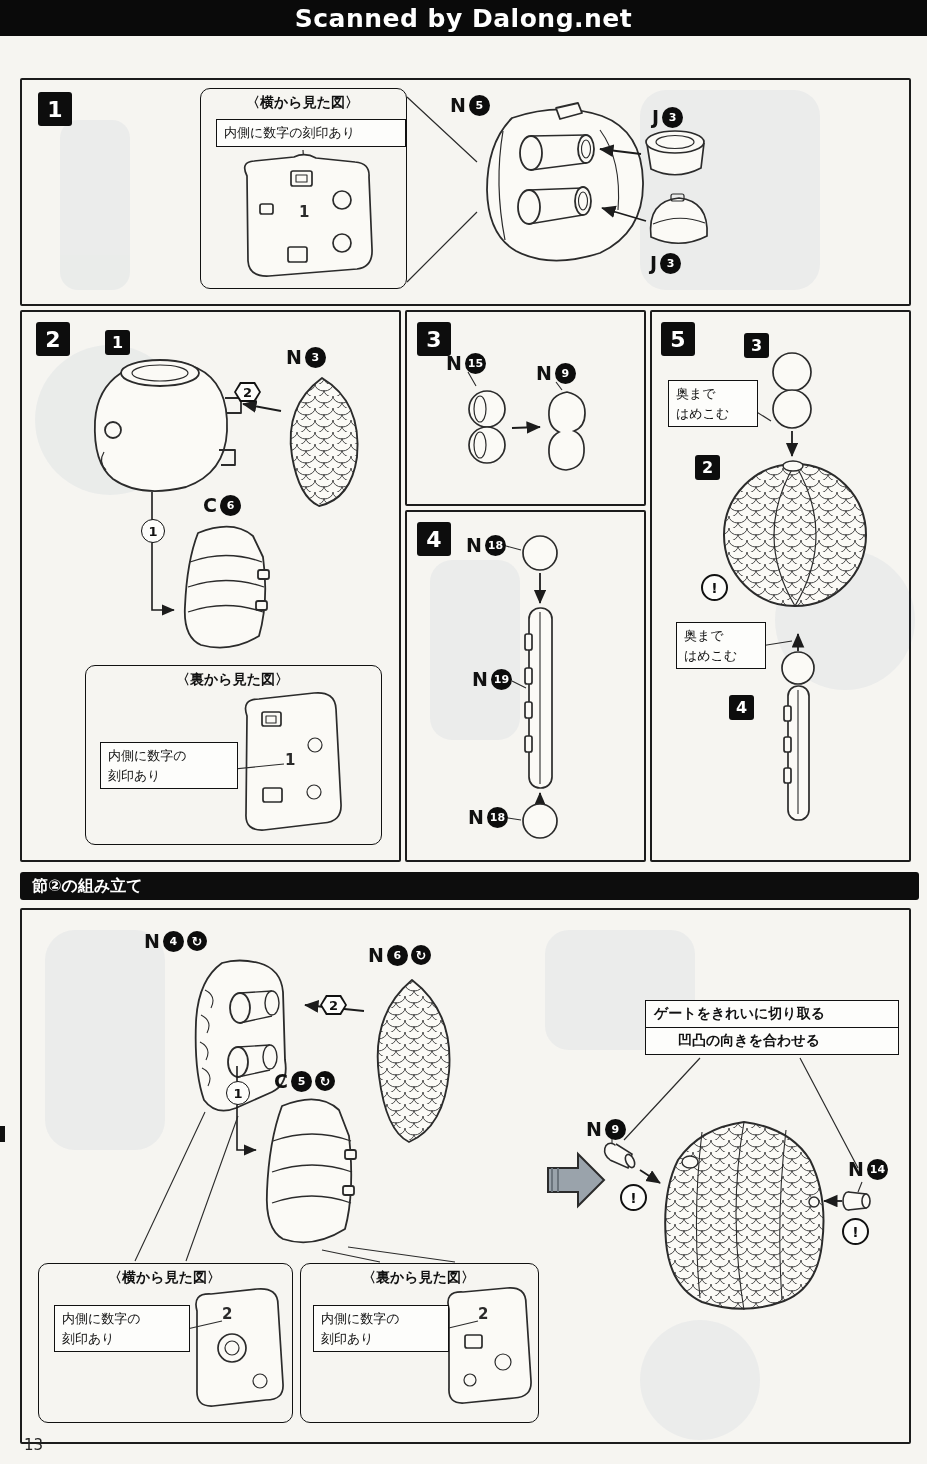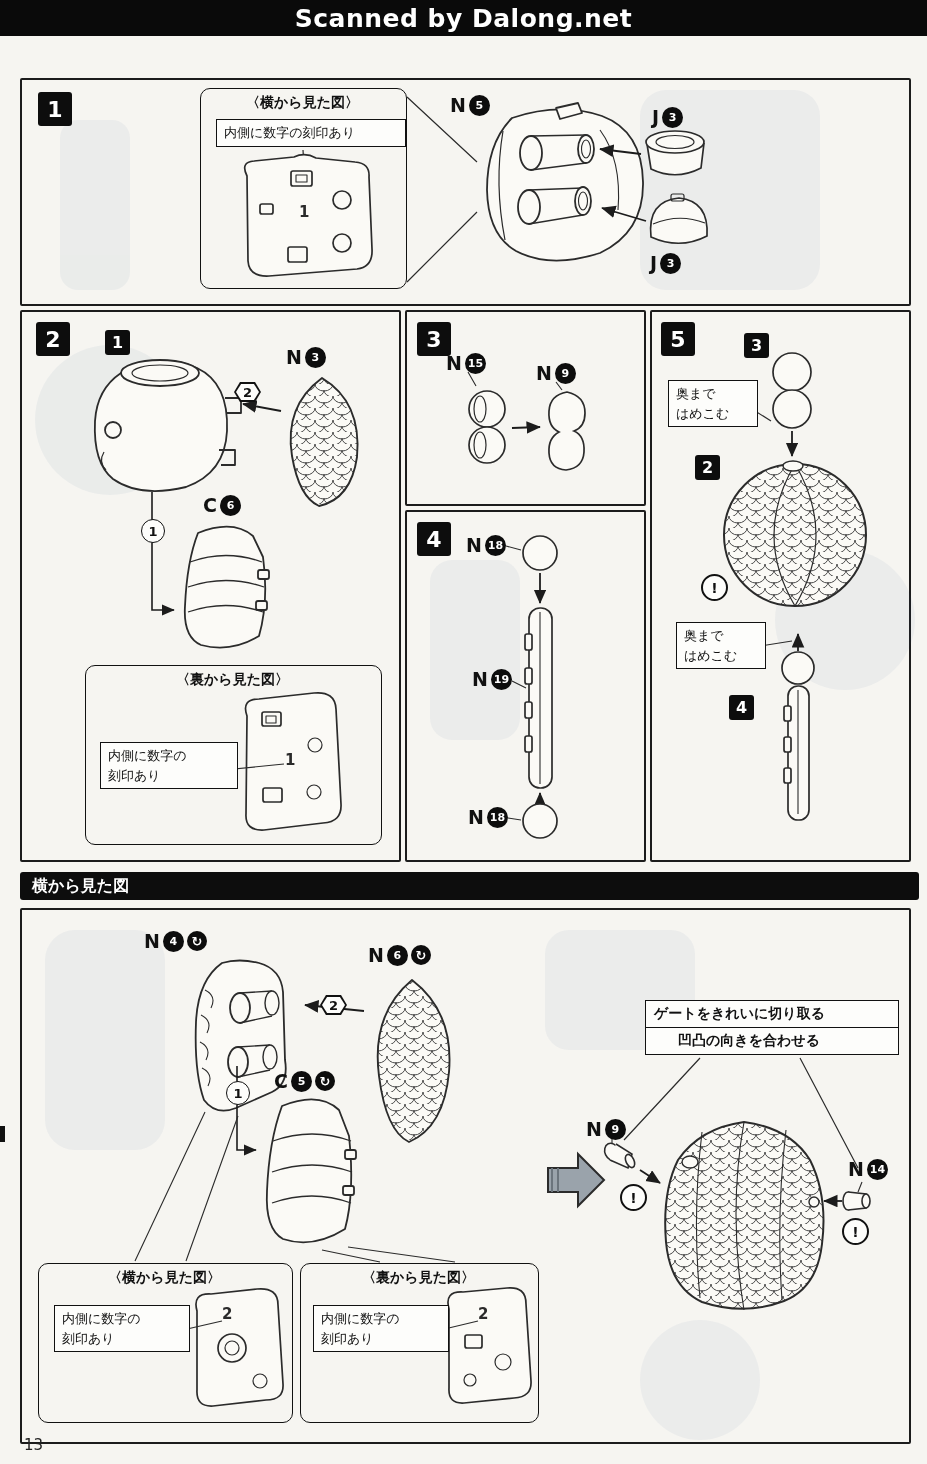--- a/index.html
+++ b/index.html
@@ -78,21 +78,21 @@
   </div>
 
 
   <div class="abs box" style="left:20px;top:78px;width:887px;height:224px"></div>
   <div class="abs box" style="left:20px;top:310px;width:377px;height:548px"></div>
   <div class="abs box" style="left:405px;top:310px;width:237px;height:192px"></div>
   <div class="abs box" style="left:405px;top:510px;width:237px;height:348px"></div>
   <div class="abs box" style="left:650px;top:310px;width:257px;height:548px"></div>
 
   <div class="abs secbar" style="left:20px;top:872px;width:887px">
-    <span>横から見た図</span>
+    <span>節②の組み立て</span>
   </div>
   <div class="abs box" style="left:20px;top:908px;width:887px;height:532px"></div>
 
   <div class="abs callout" style="left:200px;top:88px;width:205px;height:199px"></div>
   <div class="abs callout" style="left:85px;top:665px;width:295px;height:178px"></div>
   <div class="abs callout" style="left:38px;top:1263px;width:253px;height:158px"></div>
   <div class="abs callout" style="left:300px;top:1263px;width:237px;height:158px"></div>
 
   <svg class="art" width="927" height="1464" viewBox="0 0 927 1464">
     <defs>

